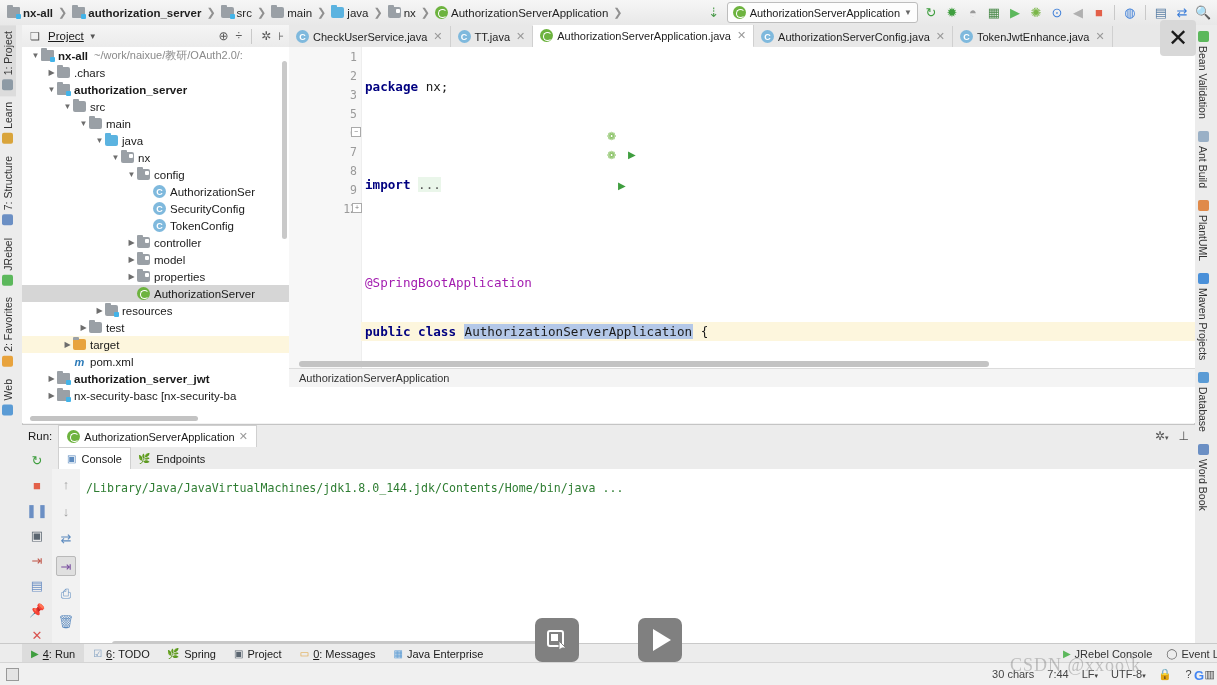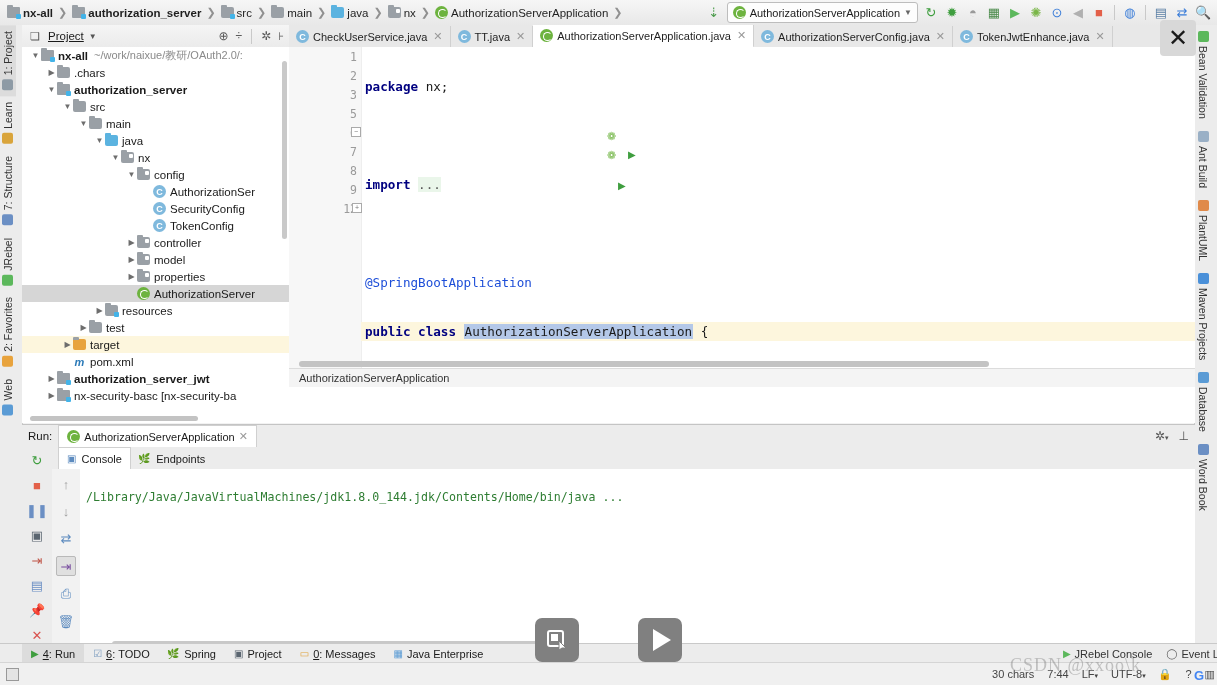--- a/index.html
+++ b/index.html
@@ -83,21 +83,21 @@
   .gutter{position:absolute;left:0;top:0;width:72px;height:100%;background:#f7f7f7;border-right:1px solid #eee;}
   .gline{height:19px;display:flex;align-items:center;justify-content:flex-end;
     font-family:"DejaVu Sans Mono", monospace;font-size:11.5px;color:#9a9a9a;padding-right:4px;}
   .gmark{position:absolute;font-size:11px;}
   .code{position:absolute;left:72px;top:0;right:0;height:100%;
     font-family:"DejaVu Sans Mono", monospace;font-size:12.6px;white-space:pre;}
   .cline{height:19px;line-height:19px;padding-left:4px;}
   .cline.hl{background:#fdf6dd;}
   .kw{color:#000080;font-weight:bold;}
   .cls-sel{background:#b4c8e8;padding:0 1px;}
-  .ann{color:#1d4ed8;}
+  .ann{color:#a21caf;}
   .ellipsis{background:#eaf6ea;color:#5a5a5a;}
   .ed-scroll-h{position:absolute;left:10px;bottom:20px;width:690px;height:6px;background:#c3c3c3;border-radius:3px;}
   .ed-breadcrumb{position:absolute;left:0;right:0;bottom:0;height:18px;background:#f4f4f4;border-top:1px solid #dcdcdc;
     display:flex;align-items:center;padding-left:10px;font-size:11px;color:#333;}
   .fold{position:absolute;left:62px;width:8px;height:8px;border:1px solid #aaa;background:#fff;
     font-size:7px;line-height:7px;text-align:center;color:#777;}
 
   
   .runwin{position:absolute;left:22px;top:424px;right:22px;height:225px;background:#fff;border-top:1px solid #c4c4c4;}
   .run-head{height:22px;background:#ececec;border-bottom:1px solid #d2d2d2;display:flex;align-items:center;padding:0 6px;gap:6px;}
@@ -108,21 +108,21 @@
   .run-sub{position:absolute;top:22px;left:0;right:0;height:22px;background:#ececec;border-bottom:1px solid #d2d2d2;
     display:flex;align-items:flex-end;padding-left:36px;}
   .stab{height:21px;display:flex;align-items:center;gap:5px;padding:0 8px;font-size:11px;color:#1a1a1a;}
   .stab.active{background:#fff;border:1px solid #d0d0d0;border-bottom:1px solid #fff;position:relative;top:1px;}
   .run-left{position:absolute;left:0;top:22px;width:30px;bottom:0;background:#ececec;
     display:flex;flex-direction:column;align-items:center;padding-top:4px;gap:7px;}
   .run-left2{position:absolute;left:30px;top:44px;width:28px;bottom:0;background:#f2f2f2;border-right:1px solid #ddd;
     display:flex;flex-direction:column;align-items:center;padding-top:6px;gap:9px;}
   .riconbox{width:18px;height:18px;display:flex;align-items:center;justify-content:center;font-size:13px;}
   .riconbox.framed{border:1px solid #b9b9b9;background:#e0e0e0;border-radius:2px;}
-  .console{position:absolute;left:58px;top:44px;right:0;bottom:0;background:#fff;padding:20px 0 0 6px;
+  .console{position:absolute;left:58px;top:44px;right:0;bottom:0;background:#fff;padding:11px 0 0 6px;
     font-family:"DejaVu Sans Mono", monospace;font-size:11.6px;overflow:hidden;}
   .cl-green{color:#2e7d32;}
   .cl-red{color:#a8322e;}
   .conline{height:17px;line-height:17px;white-space:pre;}
   .run-scroll-h{position:absolute;left:90px;bottom:3px;width:440px;height:6px;background:#c8c8c8;border-radius:3px;}
 
   
   .bottombar{position:absolute;left:0;bottom:22px;width:1217px;height:19px;background:#ececec;border-top:1px solid #c9c9c9;
     display:flex;align-items:center;padding-left:22px;}
   .btab{display:flex;align-items:center;gap:4px;height:19px;padding:0 9px;font-size:11px;color:#1a1a1a;}

